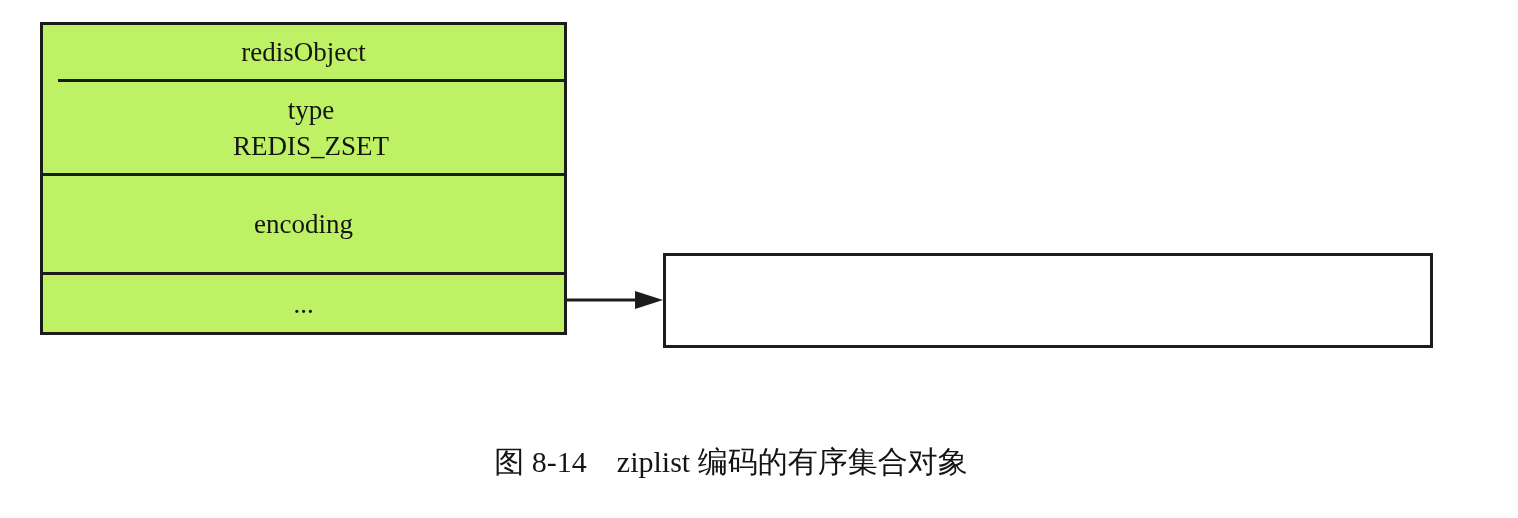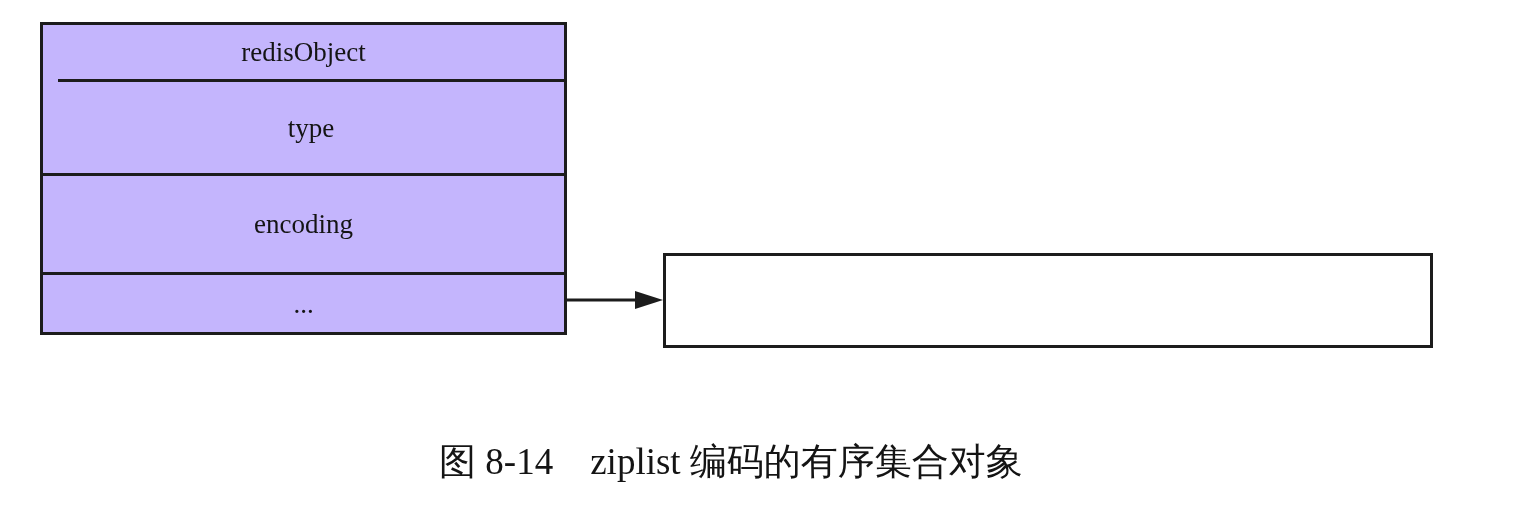--- a/index.html
+++ b/index.html
@@ -18,21 +18,21 @@
   }
 
   
   .struct-box {
     position: absolute;
     left: 40px;
     top: 22px;
     width: 527px;
     border: 3px solid #1c1c1c;
     box-sizing: border-box;
-    background: #c4b5fd;
+    background: #bef264;
   }
   .struct-row {
     display: flex;
     flex-direction: column;
     align-items: center;
     justify-content: center;
     font-size: 27px;
     line-height: 36px;
     text-align: center;
   }
@@ -68,40 +68,41 @@
 
   
   .caption-wrap {
     position: absolute;
     left: 0;
     top: 442px;
     width: 1462px; 
     text-align: center;
   }
   .caption {
-    font-size: 37px;
+    font-size: 30px;
     line-height: 40px;
     color: #141414;
     white-space: pre;
     text-align: center;
   }
 </style>
 </head>
 <body>
 
 <div class="canvas">
 
   <div class="struct-box">
 
     <div class="struct-row row-h-single">
       <span>redisObject</span>
     </div>
 
     <div class="struct-row row-h-double-a">
       <span>type</span>
+      <span>REDIS_ZSET</span>
     </div>
 
     <div class="struct-row row-h-double-b">
       <span>encoding</span>
     </div>
 
 
     <div class="struct-row row-h-ellipsis">
       <span>...</span>
     </div>

